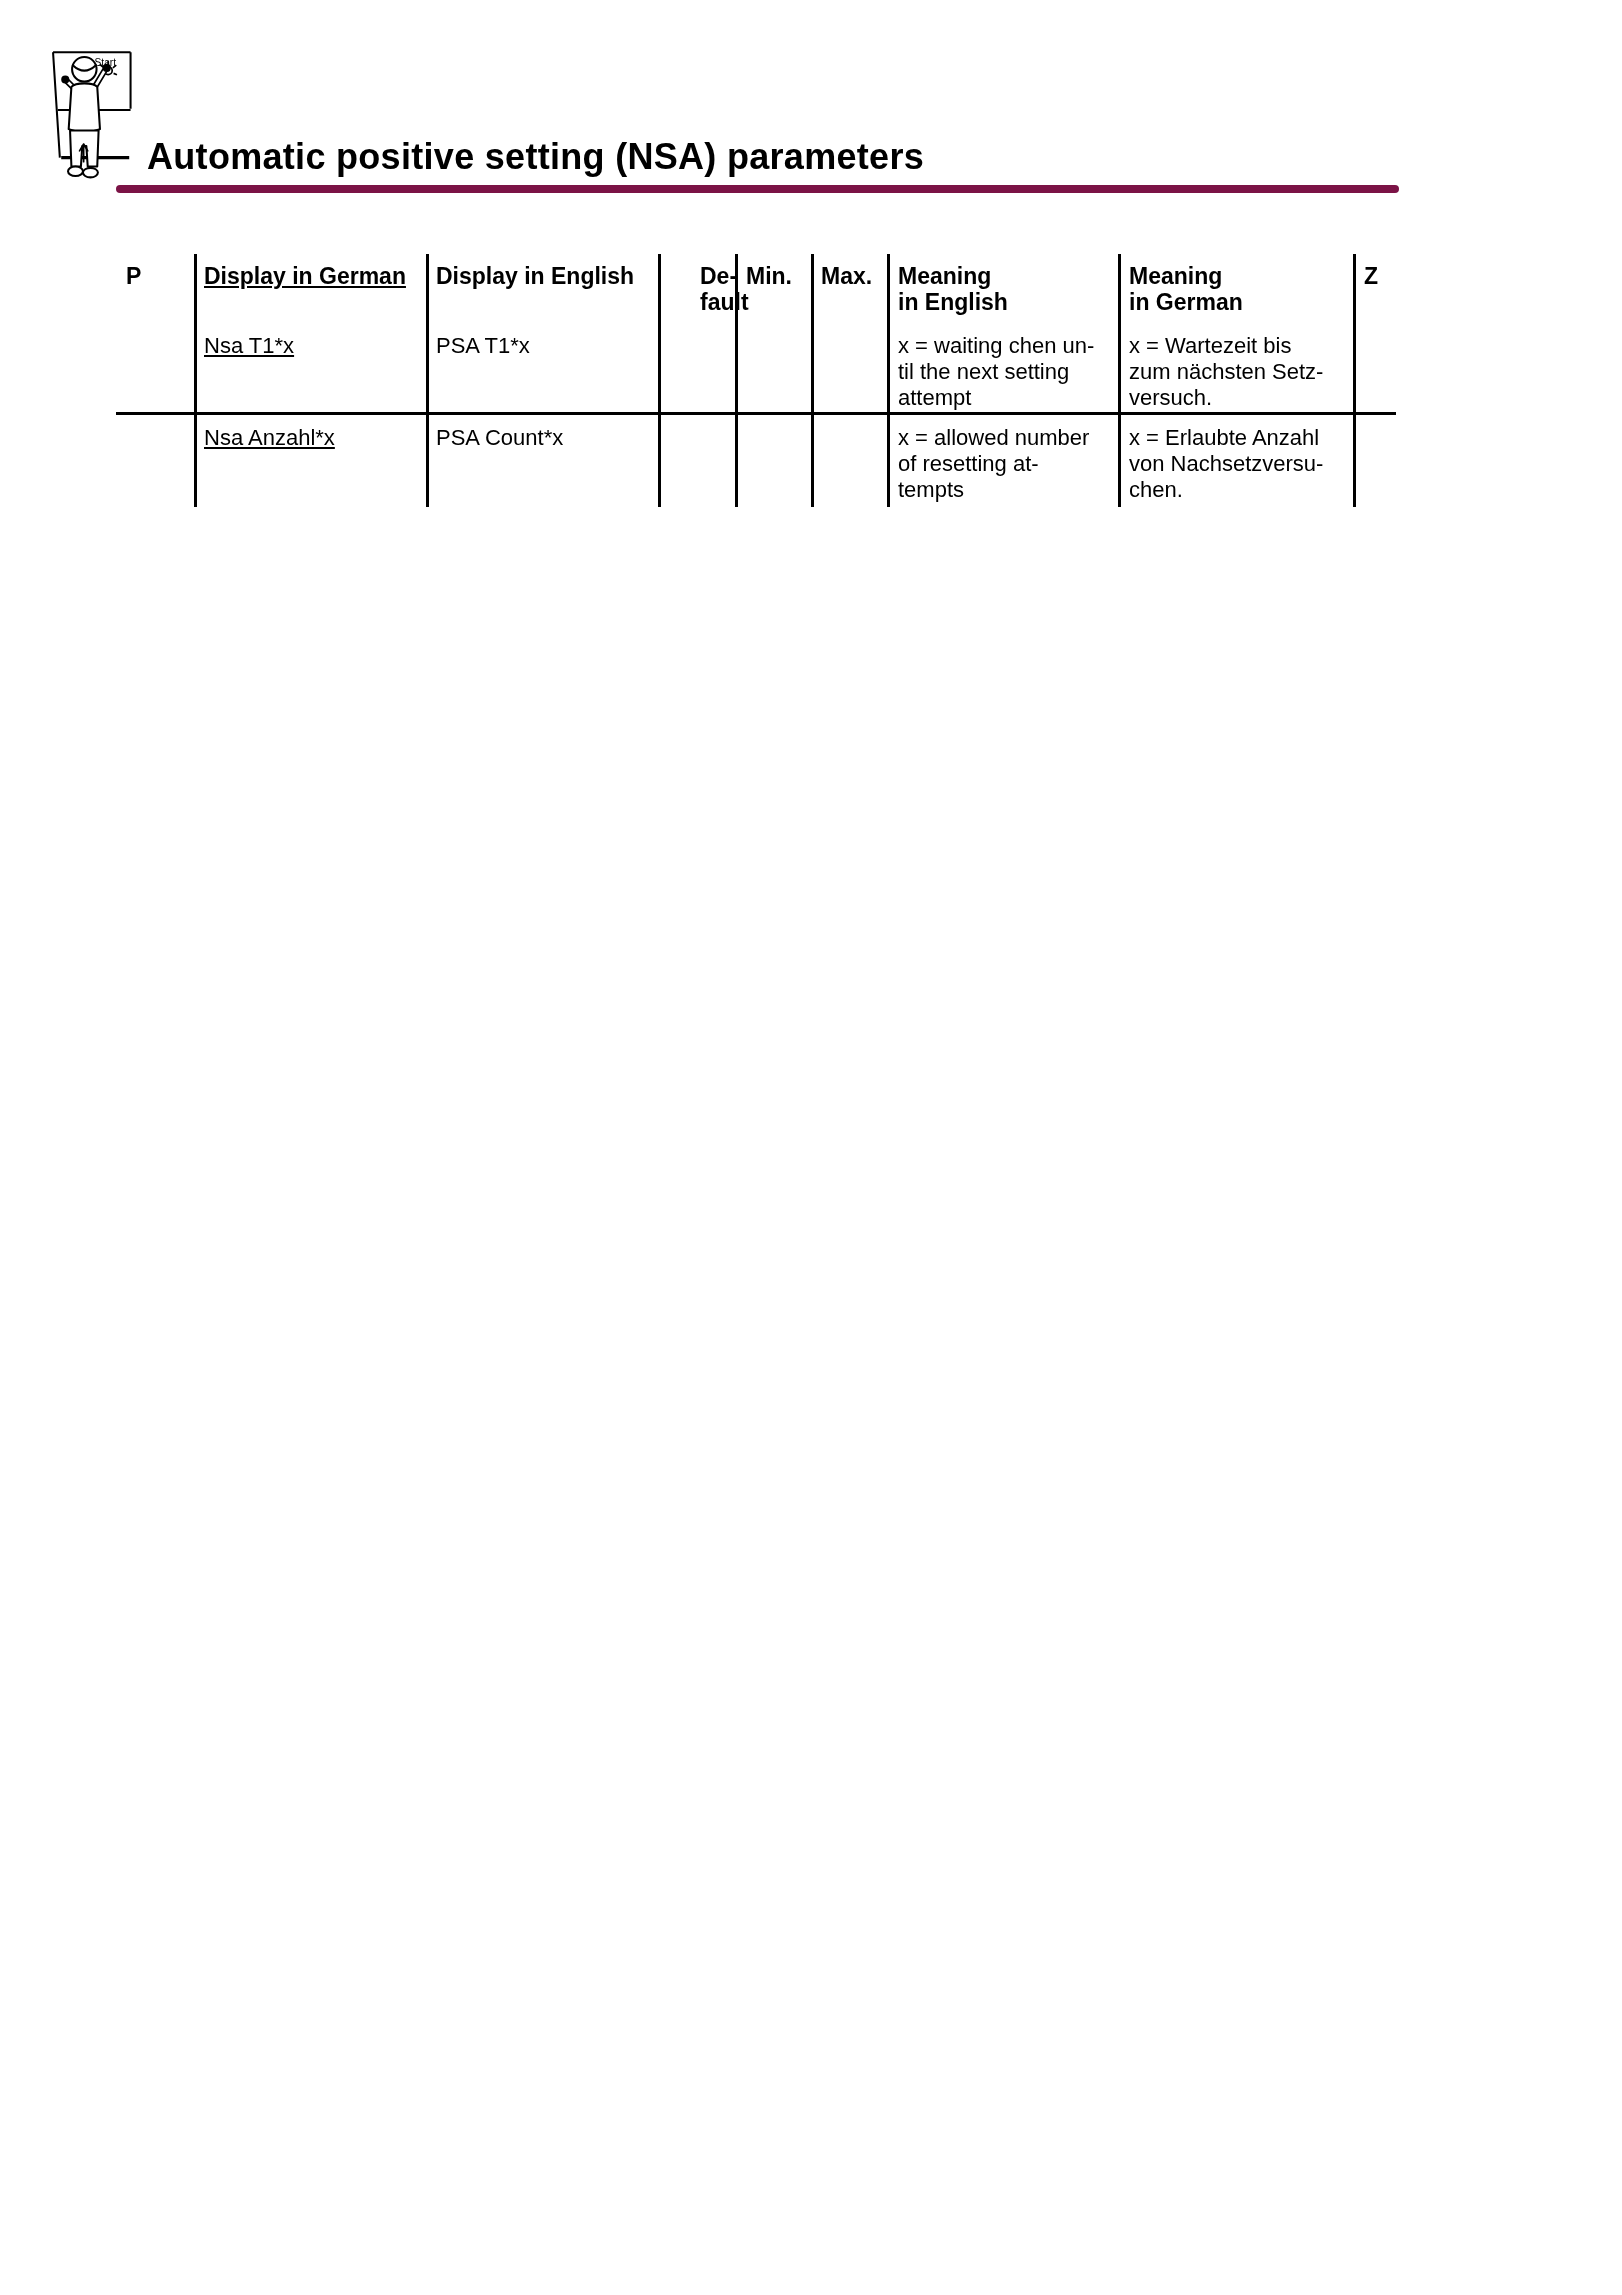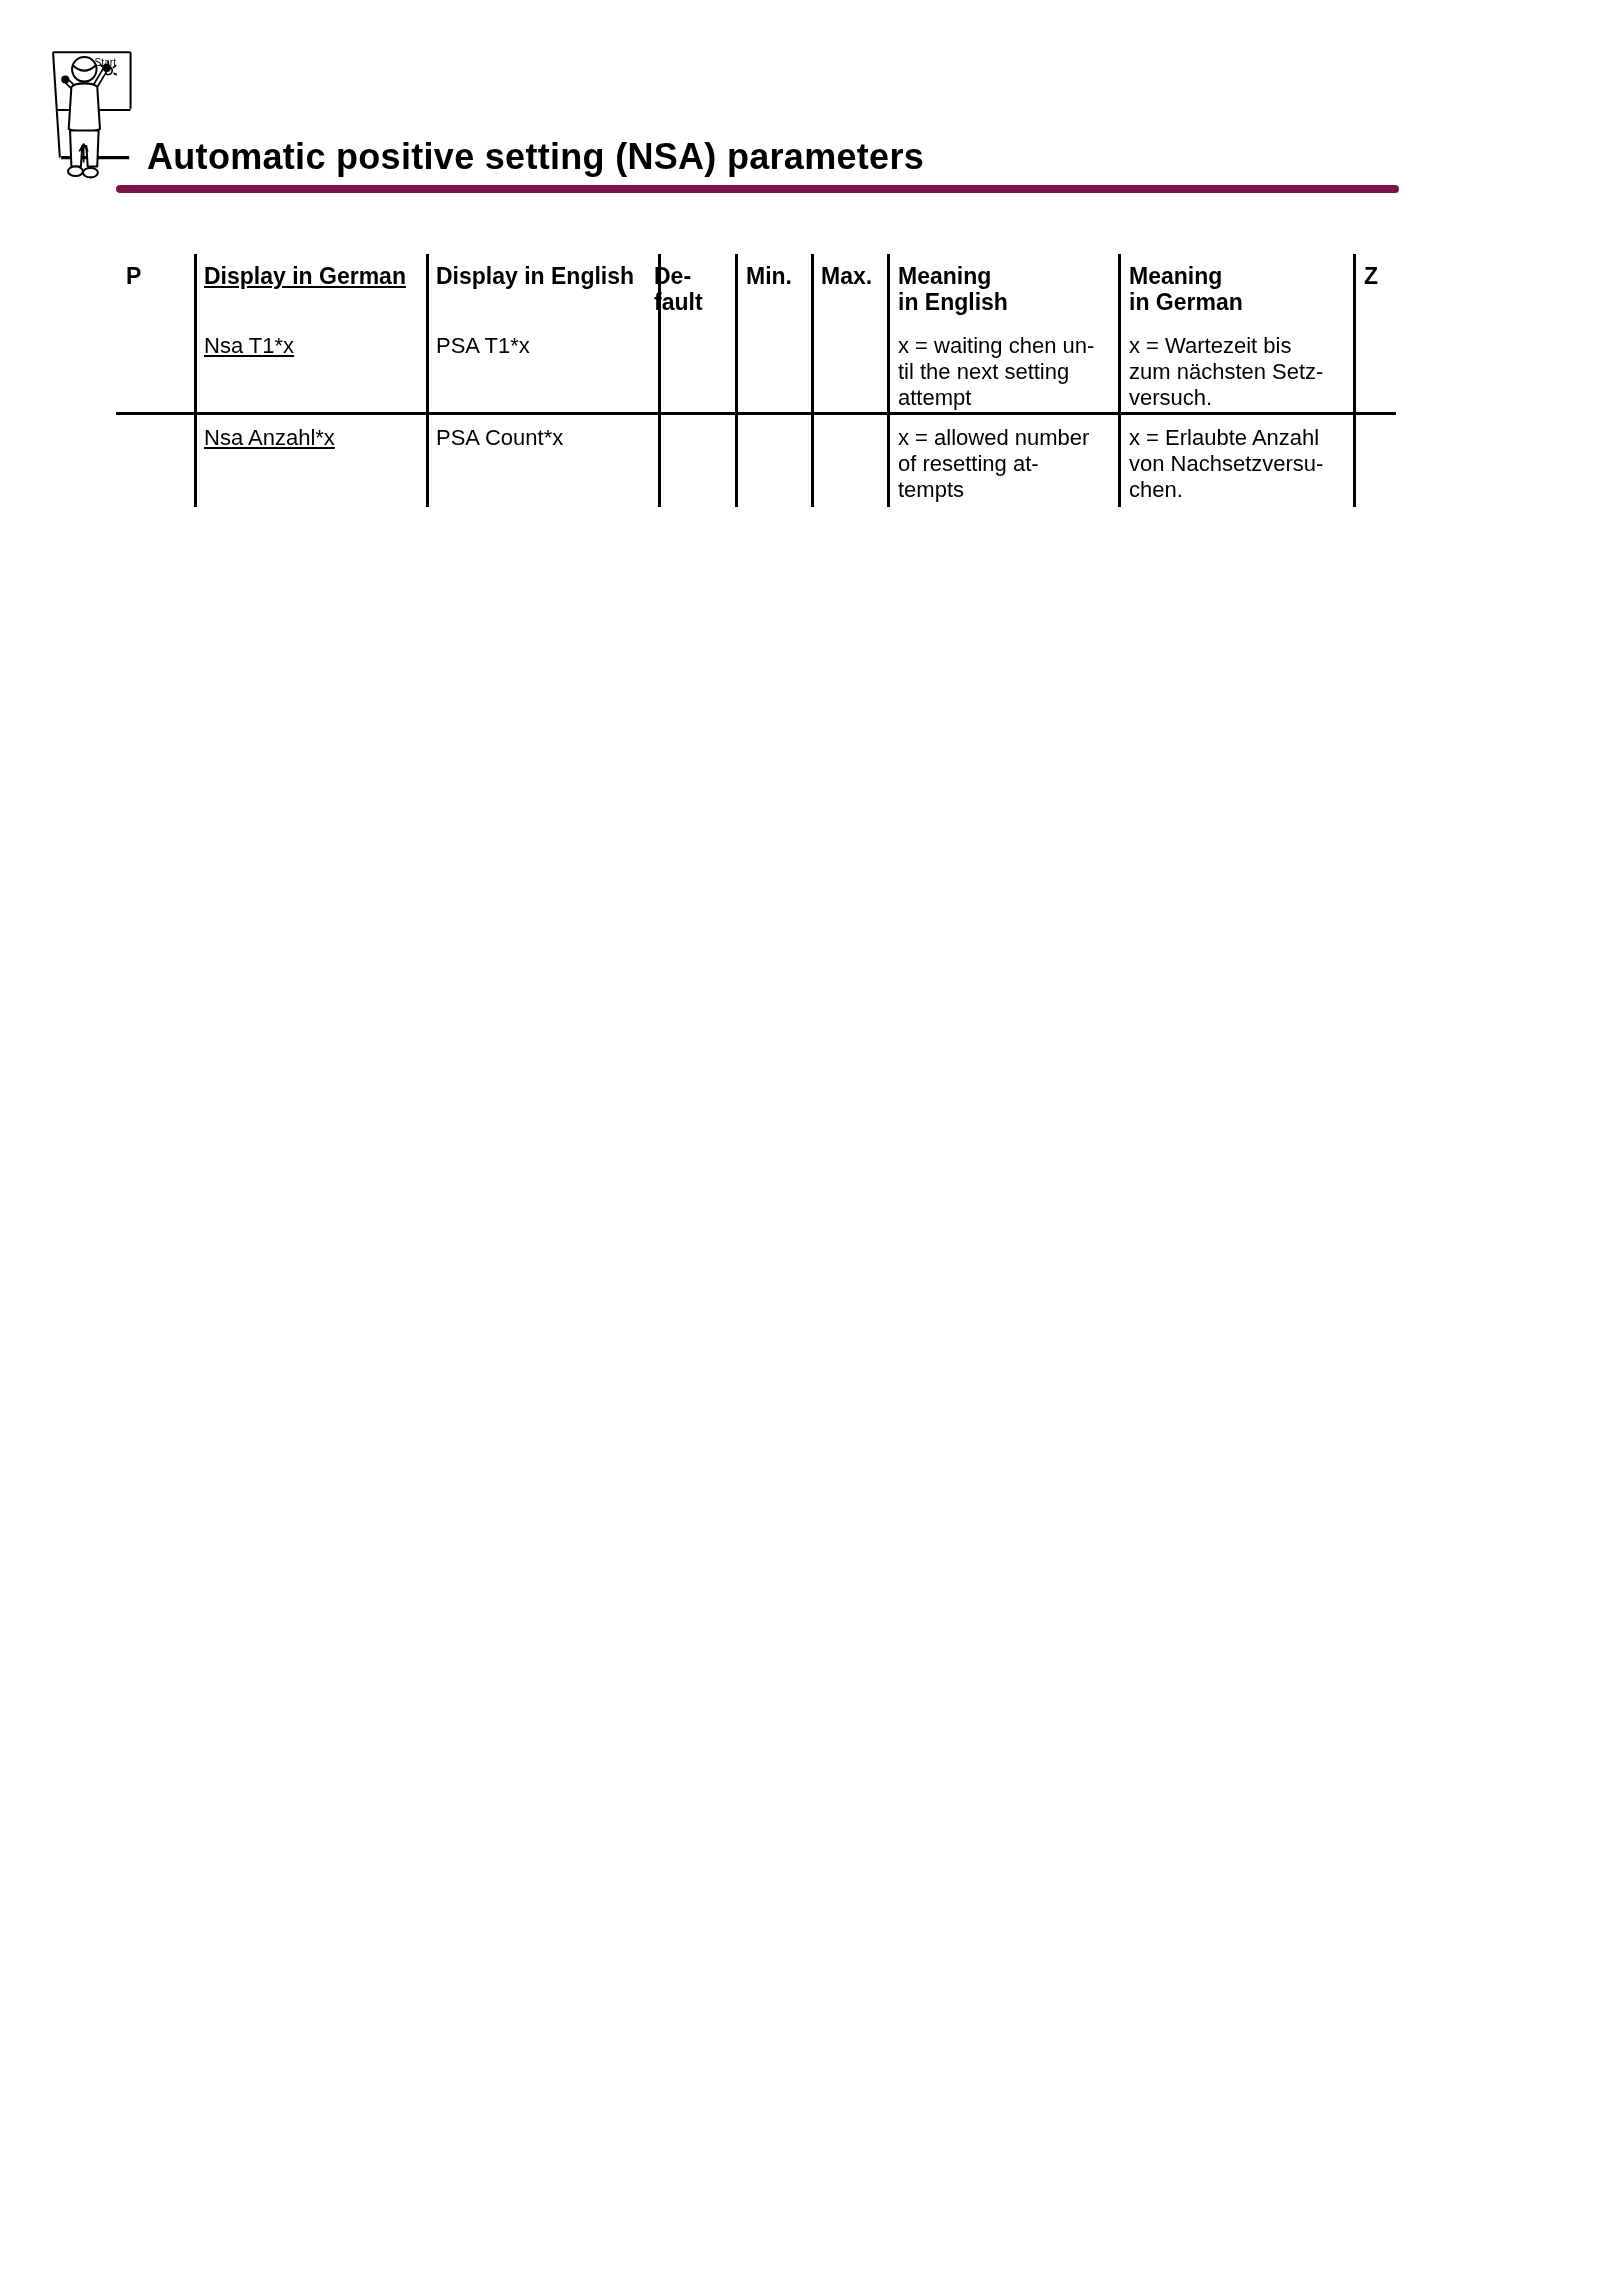--- a/index.html
+++ b/index.html
@@ -31,21 +31,21 @@
   .bcell{
     position:absolute;
     font-size:22px;font-weight:400;line-height:26px;
     white-space:nowrap;
   }
   .r1{top:333px;}
   .r2{top:425px;}
   .col-p{left:126px;}
   .col-de{left:204px;text-decoration:underline;}
   .col-en{left:436px;}
-  .col-def{left:654px;}
+  .col-def{left:700px;}
   .col-min{left:746px;}
   .col-max{left:821px;}
   .col-men{left:898px;}
   .col-mde{left:1129px;}
   .col-z{left:1364px;}
   
   .page-number{
     position:absolute;left:75px;top:2180px;
     font-size:40px;font-weight:bold;line-height:1;
   }

